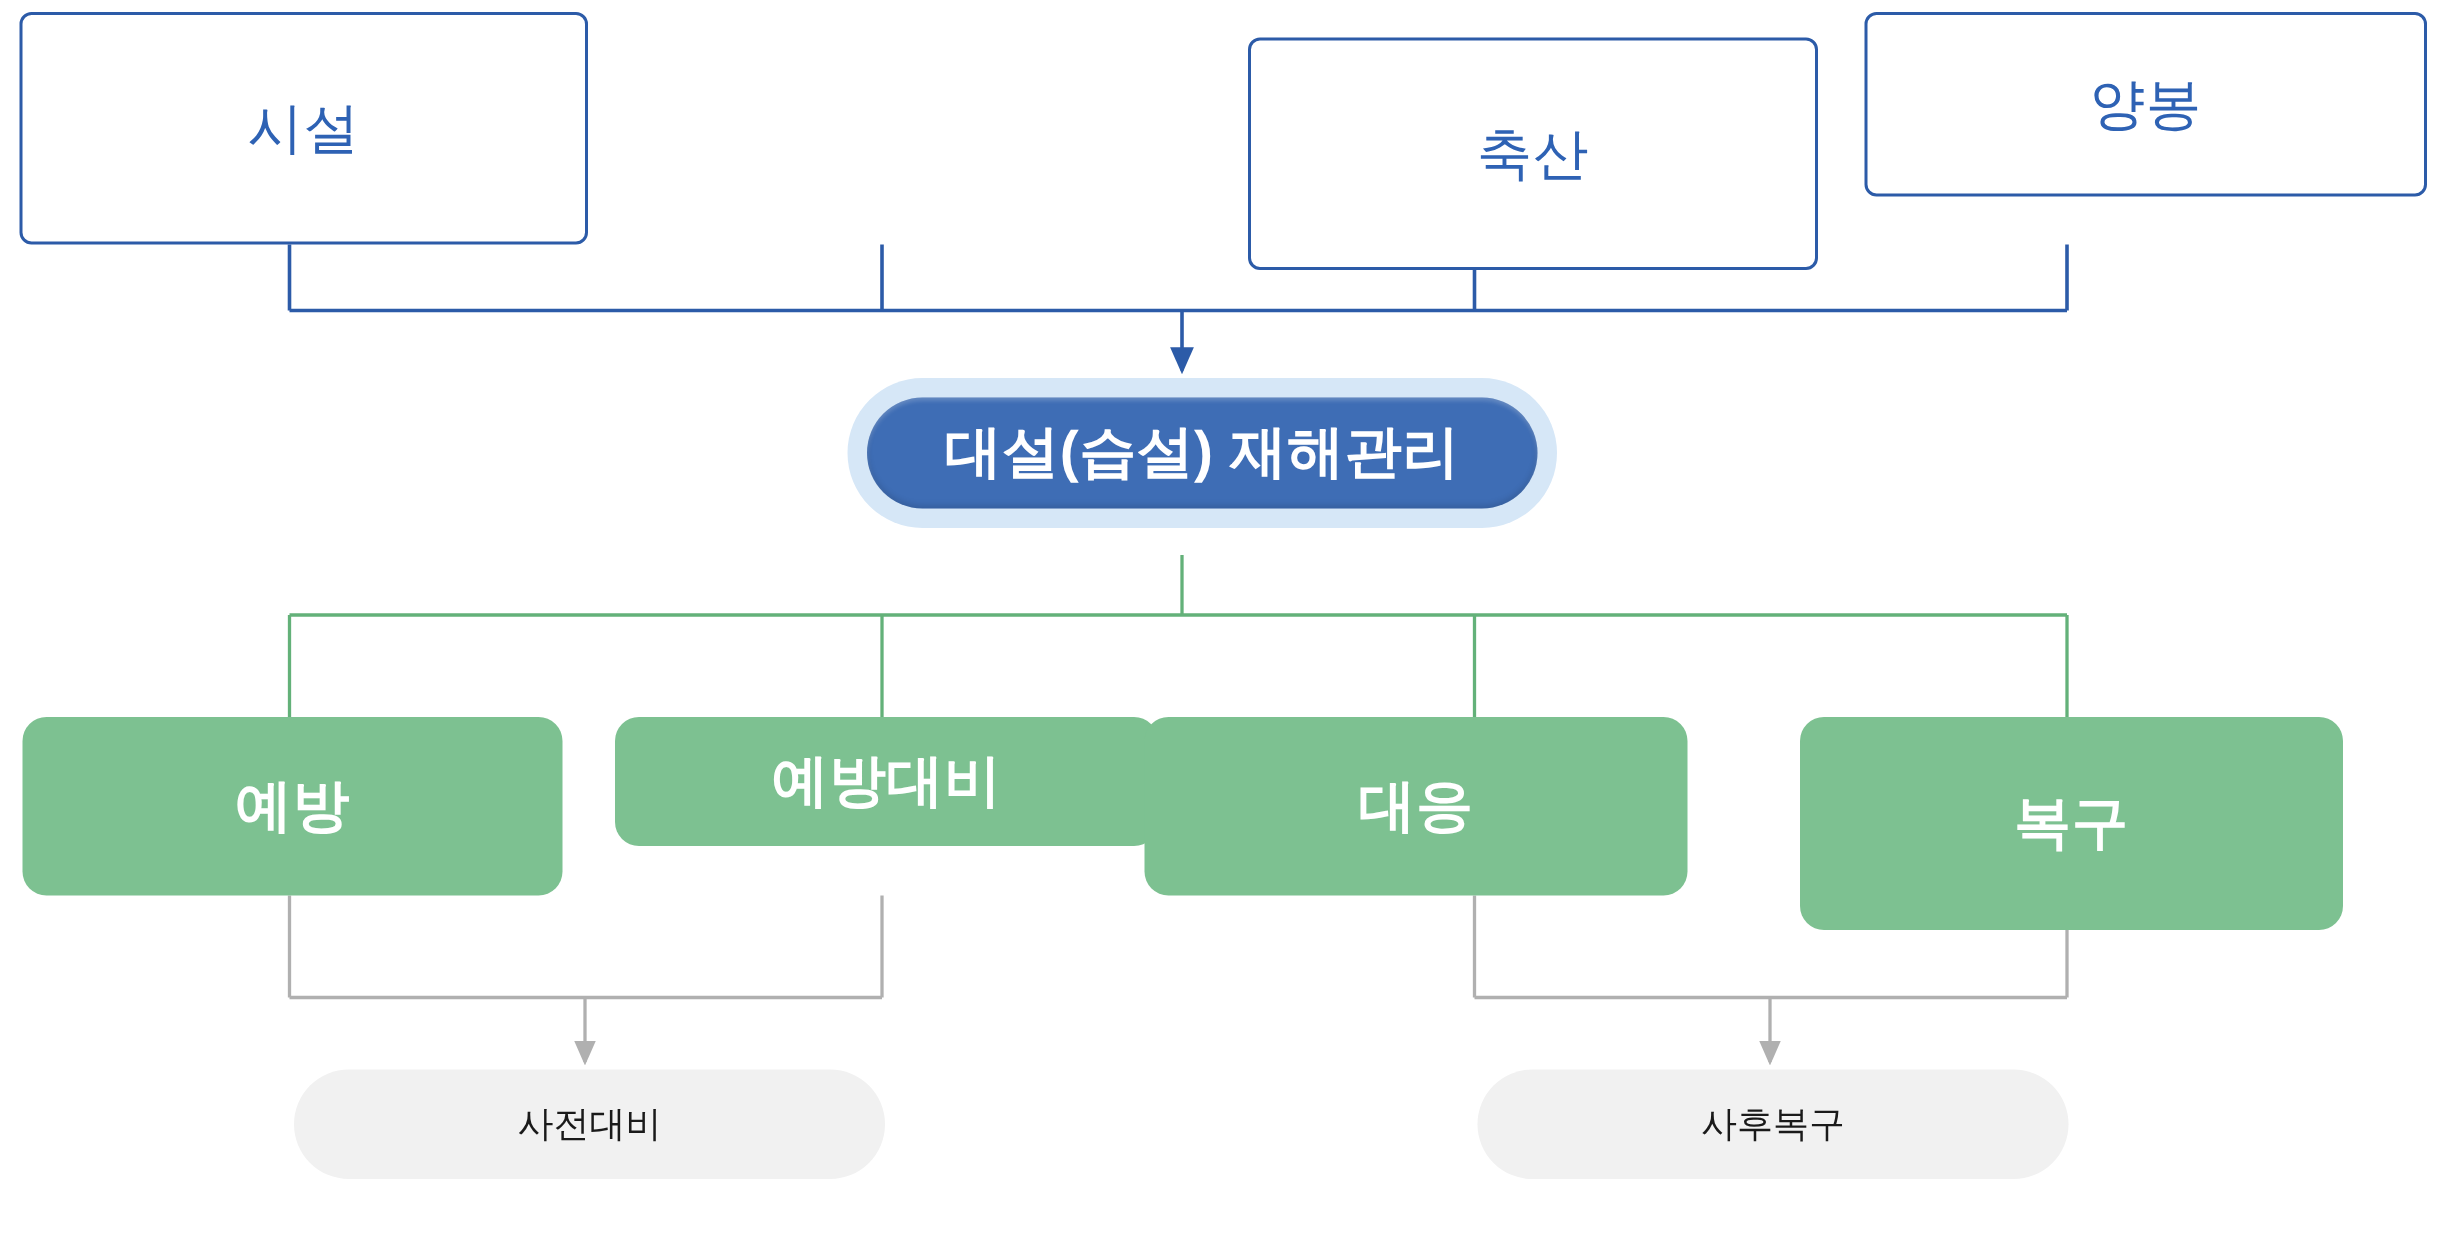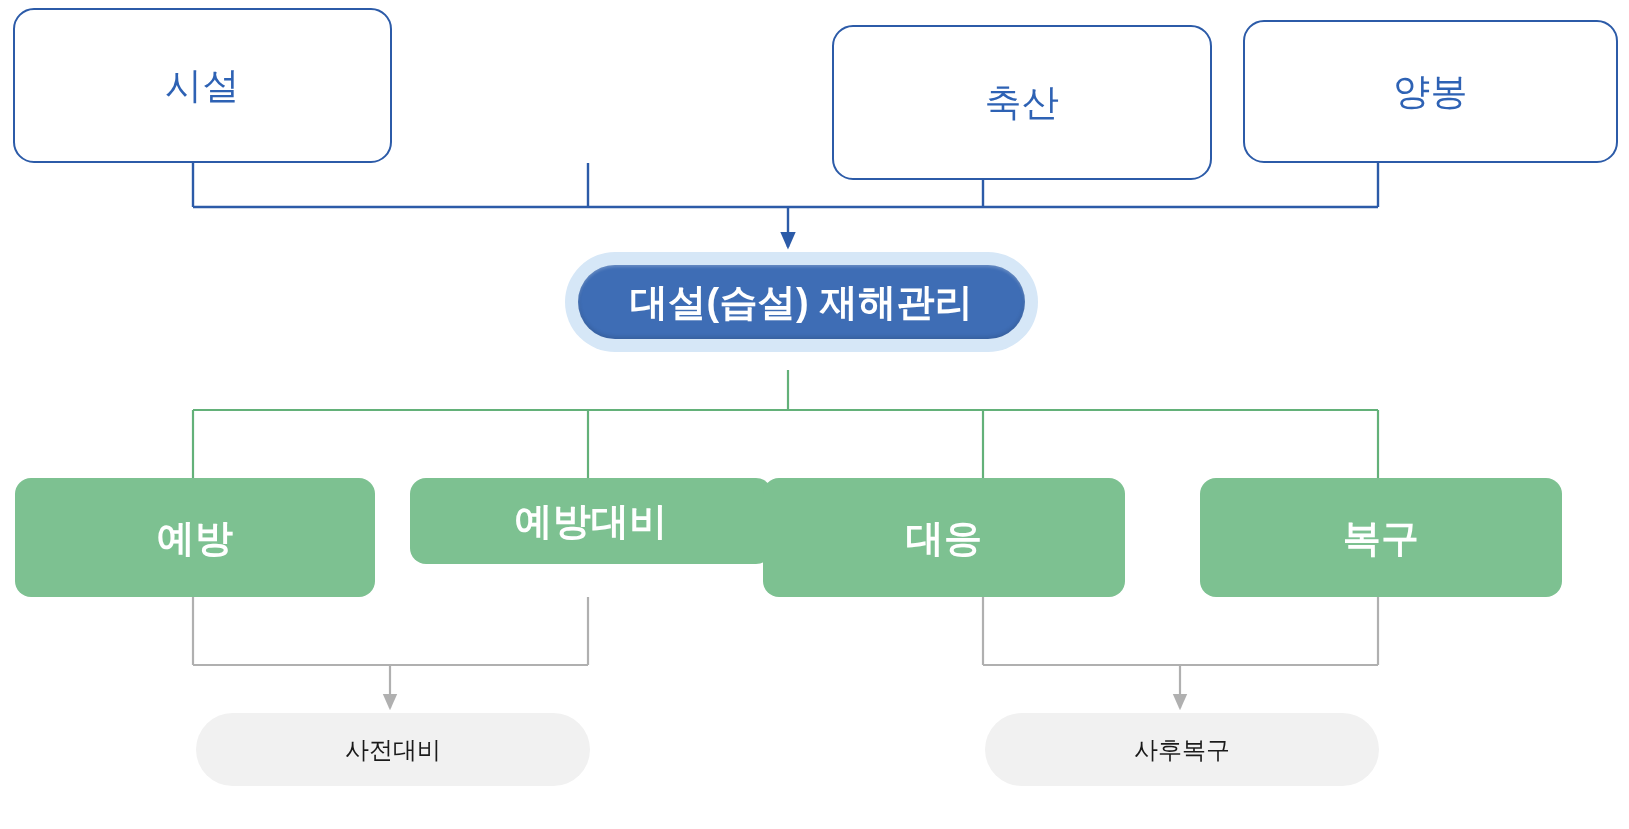--- a/index.html
+++ b/index.html
@@ -26,21 +26,21 @@
     height: 829px;
     pointer-events: none;
   }
 
   
   .src-box {
     position: absolute;
     box-sizing: border-box;
     background: #ffffff;
     border: 2.5px solid #2C5BA8;
-    border-radius: 21px;
+    border-radius: 8px;
     display: flex;
     align-items: center;
     justify-content: center;
     z-index: 3;
   }
   .src-box .lbl {
     color: #2E62B4;
     font-size: 37px;
     font-weight: 400;
     letter-spacing: 0.5px;
@@ -168,21 +168,21 @@
 
   <div class="src-box" style="left:13px; top:8px; width:379px; height:155px;">
     <span class="lbl">시설</span>
   </div>
 
 
   <div class="src-box" style="left:832px; top:8px; width:380px; height:155px;margin-top:17px;">
     <span class="lbl">축산</span>
   </div>
 
-  <div class="src-box" style="left:1243px; top:8px; width:375px; height:143px;margin-top:12px;">
+  <div class="src-box" style="left:1243px; top:8px; width:375px; height:123px;">
     <span class="lbl">양봉</span>
   </div>
 
   <div class="hub-outer" style="left:565px; top:252px; width:473px; height:100px;">
     <div class="hub-inner">
       <span class="lbl">대설(습설) 재해관리</span>
     </div>
   </div>
 
   <div class="phase-box" style="left:15px; top:478px; width:360px; height:119px;">
@@ -190,21 +190,21 @@
   </div>
 
   <div class="phase-box" style="left:410px; top:478px; width:362px; height:86px;">
     <span class="lbl">예방대비</span>
   </div>
 
   <div class="phase-box" style="left:763px; top:478px; width:362px; height:119px;">
     <span class="lbl">대응</span>
   </div>
 
-  <div class="phase-box" style="left:1200px; top:478px; width:362px; height:119px;">
+  <div class="phase-box" style="left:1200px; top:478px; width:362px; height:142px;">
     <span class="lbl">복구</span>
   </div>
 
   <div class="outcome-pill" style="left:196px; top:713px; width:394px; height:73px;">
     <span class="lbl">사전대비</span>
   </div>
 
   <div class="outcome-pill" style="left:985px; top:713px; width:394px; height:73px;">
     <span class="lbl">사후복구</span>
   </div>

